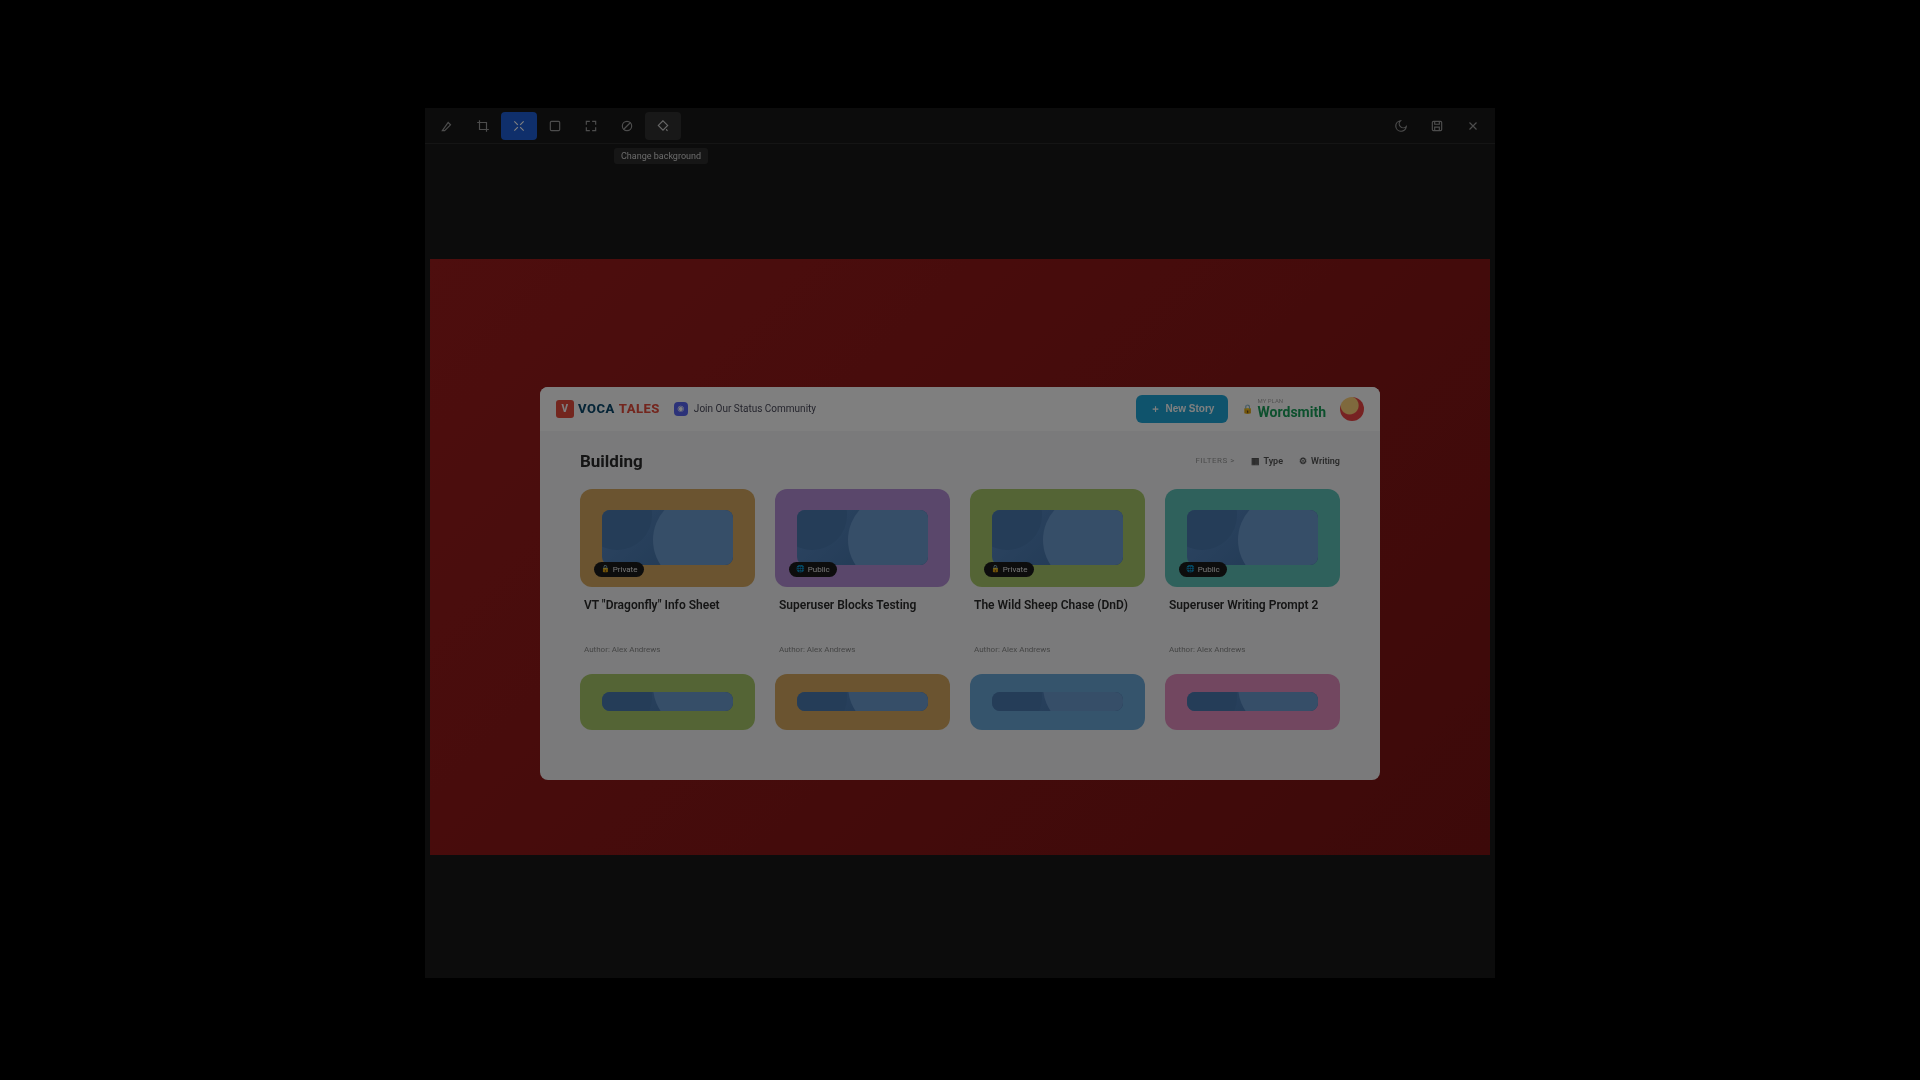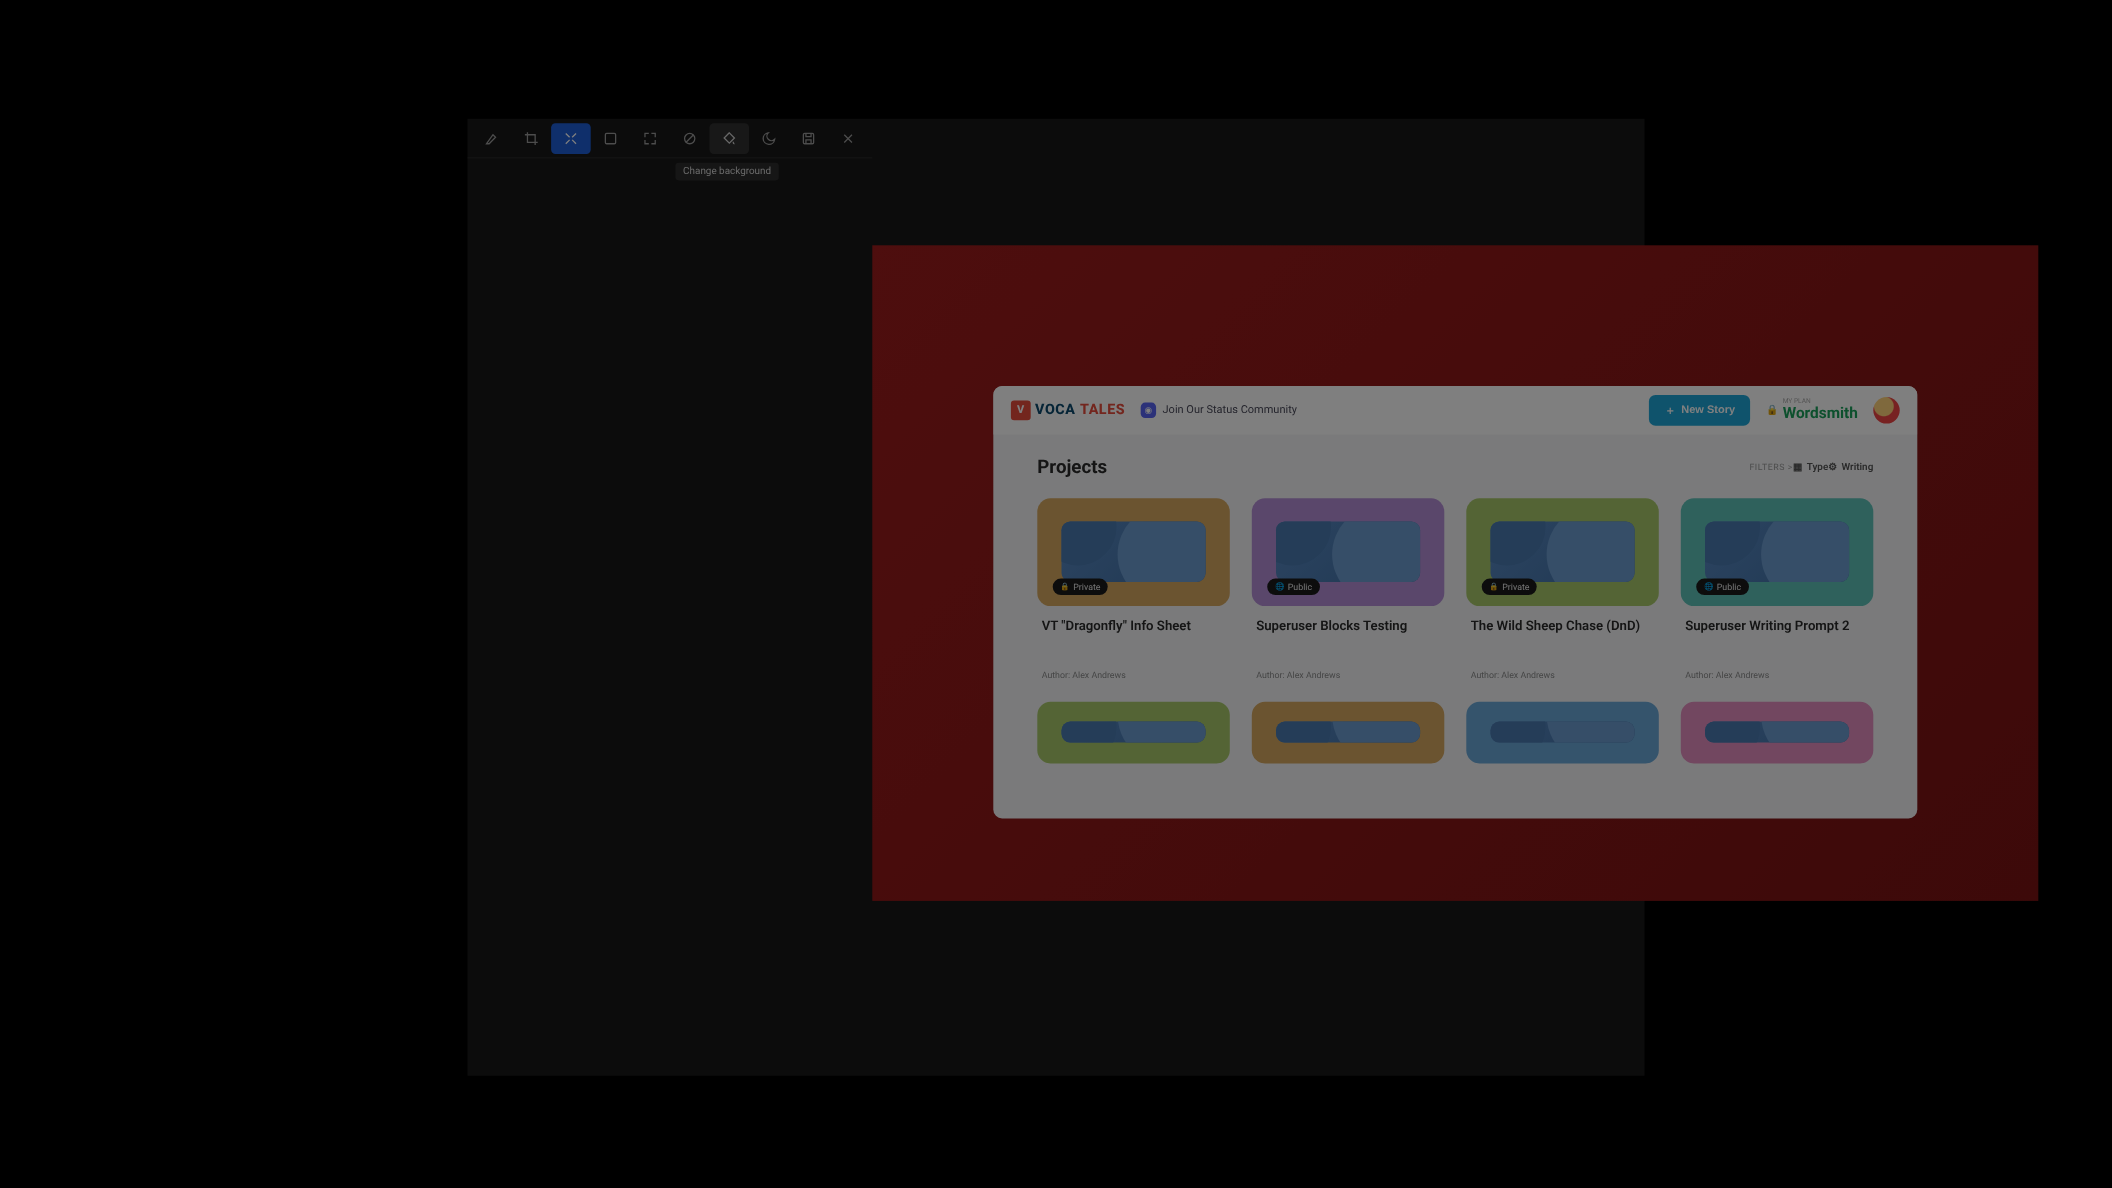--- a/index.html
+++ b/index.html
@@ -19,20 +19,21 @@
     z-index: 1000;
   }
   .editor-window {
     position: absolute;
     left: 425px;
     top: 108px;
     width: 1070px;
     height: 870px;
     background: #181818;
     display: flex;
+    flex-direction: column;
   }
   .editor-toolbar {
     height: 36px;
     border-bottom: 1px solid #2a2a2a;
     display: flex;
     align-items: center;
     padding: 0 4px;
     position: relative;
   }
   .tool-group-left { display: flex; gap: 0; }
@@ -173,20 +174,21 @@
   }
   .projects-title {
     font-size: 17px;
     font-weight: 700;
     color: #2a2a2a;
   }
   .filters {
     margin-left: auto;
     display: flex;
     align-items: center;
+    gap: 16px;
     font-size: 9px;
     color: #555;
   }
   .filters .lbl { color: #999; font-size: 8px; letter-spacing: 0.5px; }
   .filters .f-item { display: flex; align-items: center; gap: 4px; font-weight: 600; }
   .grid {
     display: grid;
     grid-template-columns: repeat(4, 1fr);
     gap: 20px;
   }
@@ -349,21 +351,21 @@
             <span>
               <div style="font-size:6px;color:#aaa;">MY PLAN</div>
               <div class="plan-name">Wordsmith</div>
             </span>
           </div>
           <div class="avatar"></div>
         </div>
 
         <div class="app-body">
           <div class="projects-head">
-            <div class="projects-title">Projects</div>
+            <div class="projects-title">Building</div>
             <div class="filters">
               <span class="lbl"><span>FILTERS</span> &gt;</span>
               <span class="f-item">
                 <span>▦</span>
                 <span>Type</span>
               </span>
               <span class="f-item">
                 <span>⚙</span>
                 <span>Writing</span>
               </span>

